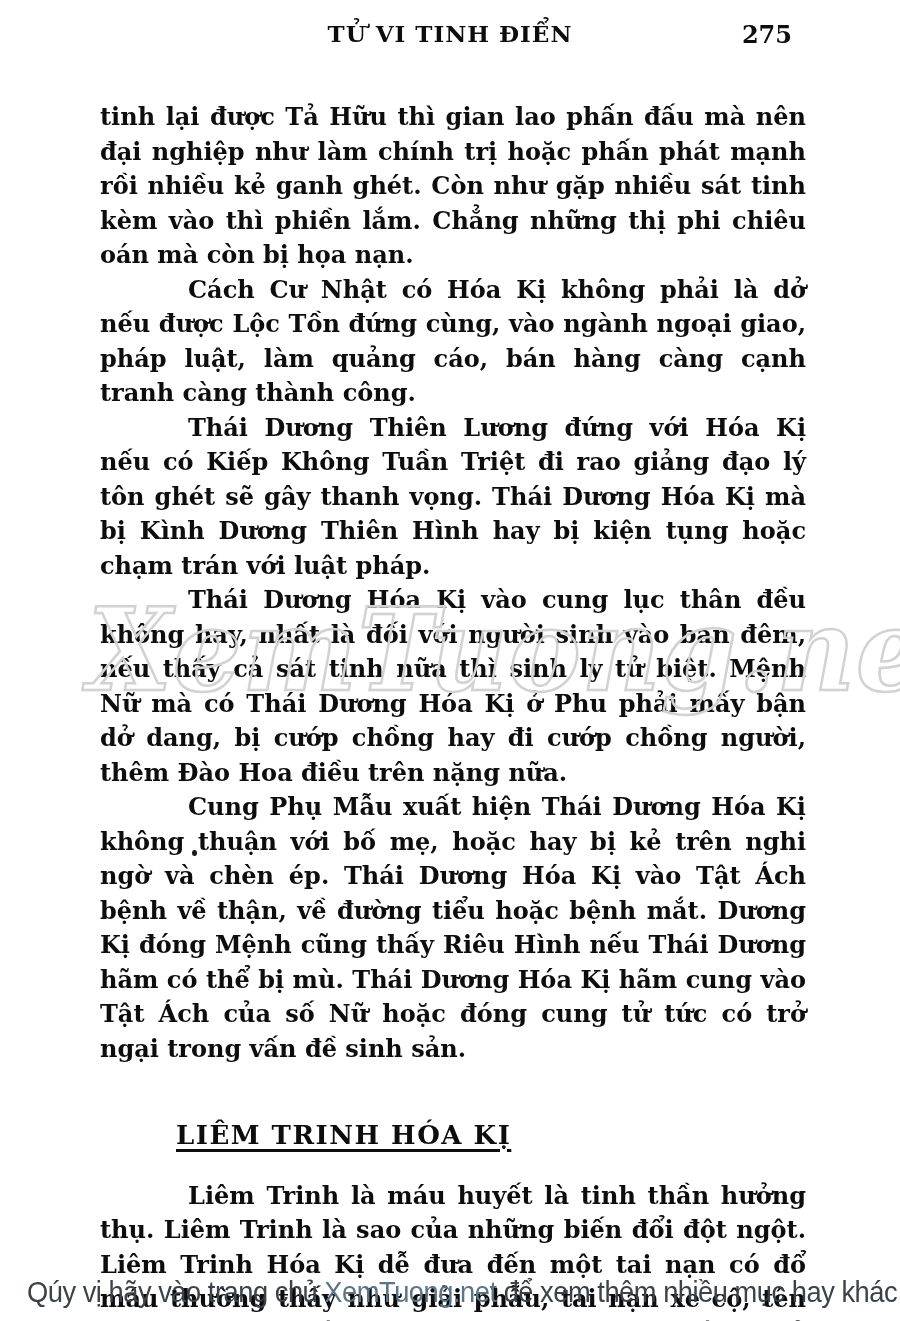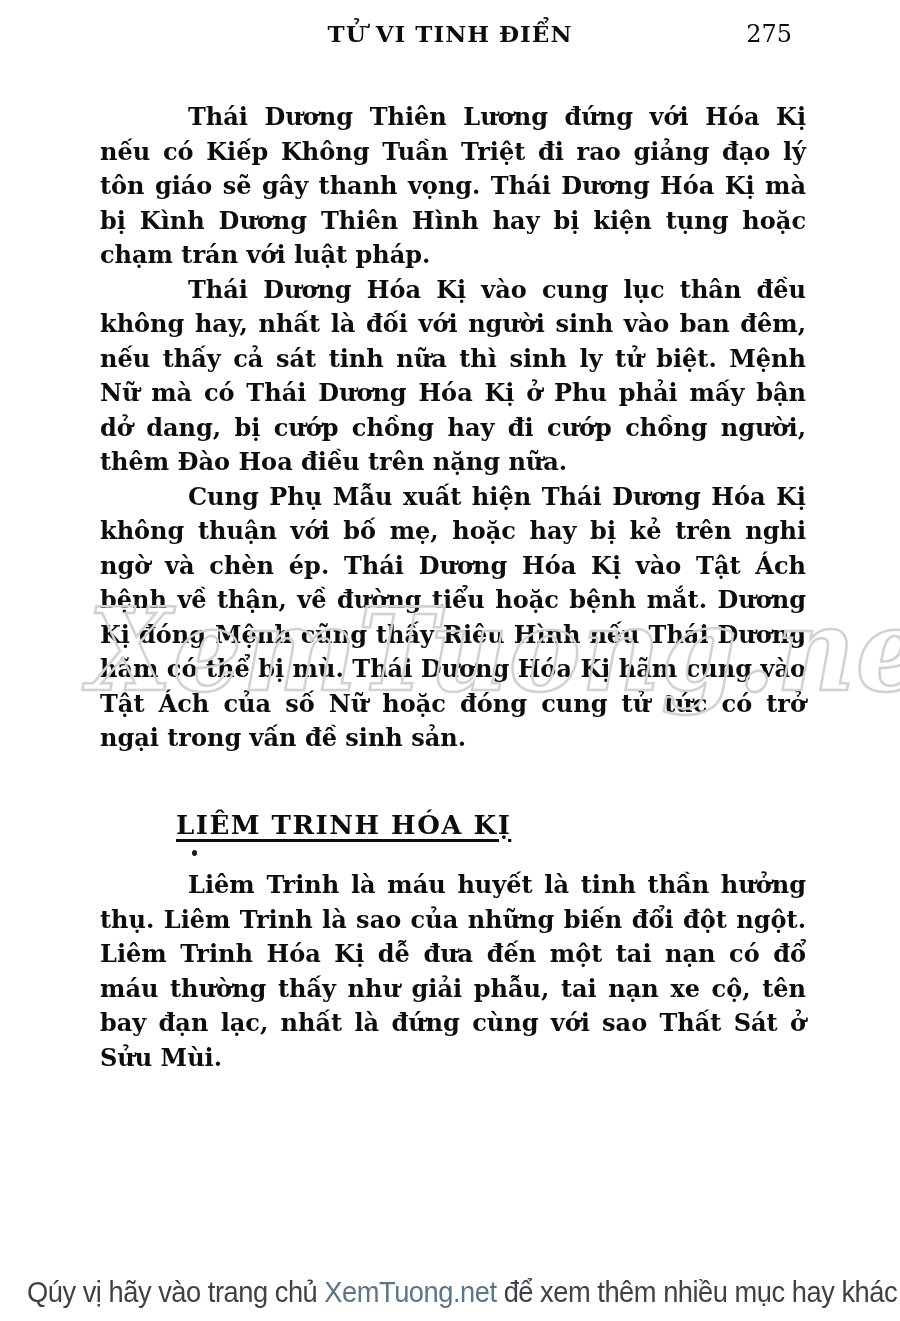--- a/index.html
+++ b/index.html
@@ -16,21 +16,21 @@
   .header{
     position:absolute;top:20px;left:0;width:100%;height:40px;
   }
   .header-title{
     position:absolute;left:0;width:100%;
     text-align:center;
     font-size:23px;font-weight:700;letter-spacing:1px;
   }
   .page-number{
     position:absolute;right:108px;top:0;
-    font-size:24px;font-weight:400;
+    font-size:24px;font-weight:700;
   }
   
   .content{
     position:absolute;top:100px;left:100px;width:706px;
     font-size:24px;font-weight:700;line-height:34.5px;
     text-align:justify;
   }
   .content p{margin:0;}
   .para.indent{text-indent:88px;}
   .section-heading{
@@ -86,21 +86,23 @@
 <body>
 
 <div class="page">
 
   <div class="header">
     <div class="header-title">TỬ VI TINH ĐIỂN</div>
     <div class="page-number">275</div>
   </div>
 
   <div class="content">
-    <p class="para indent">Thái Dương Thiên Lương đứng với Hóa Kị nếu có Kiếp Không Tuần Triệt đi rao giảng đạo lý tôn giáo sẽ gây thanh vọng. Thái Dương Hóa Kị mà bị Kình Dương Thiên Hình hay bị kiện tụng hoặc chạm trán với luật pháp.</p>
+    <p class="para no-indent">tinh lại được Tả Hữu thì gian lao phấn đấu mà nên đại nghiệp như làm chính trị hoặc phấn phát mạnh rồi nhiều kẻ ganh ghét. Còn như gặp nhiều sát tinh kèm vào thì phiền lắm. Chẳng những thị phi chiêu oán mà còn bị họa nạn.</p>
+    <p class="para indent">Cách Cư Nhật có Hóa Kị không phải là dở nếu được Lộc Tồn đứng cùng, vào ngành ngoại giao, pháp luật, làm quảng cáo, bán hàng càng cạnh tranh càng thành công.</p>
+    <p class="para indent">Thái Dương Thiên Lương đứng với Hóa Kị nếu có Kiếp Không Tuần Triệt đi rao giảng đạo lý tôn ghét sẽ gây thanh vọng. Thái Dương Hóa Kị mà bị Kình Dương Thiên Hình hay bị kiện tụng hoặc chạm trán với luật pháp.</p>
     <p class="para indent">Thái Dương Hóa Kị vào cung lục thân đều không hay, nhất là đối với người sinh vào ban đêm, nếu thấy cả sát tinh nữa thì sinh ly tử biệt. Mệnh Nữ mà có Thái Dương Hóa Kị ở Phu phải mấy bận dở dang, bị cướp chồng hay đi cướp chồng người, thêm Đào Hoa điều trên nặng nữa.</p>
     <p class="para indent">Cung Phụ Mẫu xuất hiện Thái Dương Hóa Kị không thuận với bố mẹ, hoặc hay bị kẻ trên nghi ngờ và chèn ép. Thái Dương Hóa Kị vào Tật Ách bệnh về thận, về đường tiểu hoặc bệnh mắt. Dương Kị đóng Mệnh cũng thấy Riêu Hình nếu Thái Dương hãm có thể bị mù. Thái Dương Hóa Kị hãm cung vào Tật Ách của số Nữ hoặc đóng cung tử tức có trở ngại trong vấn đề sinh sản.</p>
 
     <div class="heading-row">
       <span class="section-heading">LIÊM TRINH HÓA KỊ</span>
     </div>
 
     <p class="para indent">Liêm Trinh là máu huyết là tinh thần hưởng thụ. Liêm Trinh là sao của những biến đổi đột ngột. Liêm Trinh Hóa Kị dễ đưa đến một tai nạn có đổ máu thường thấy như giải phẫu, tai nạn xe cộ, tên bay đạn lạc, nhất là đứng cùng với sao Thất Sát ở Sửu Mùi.</p>
   </div>
 

